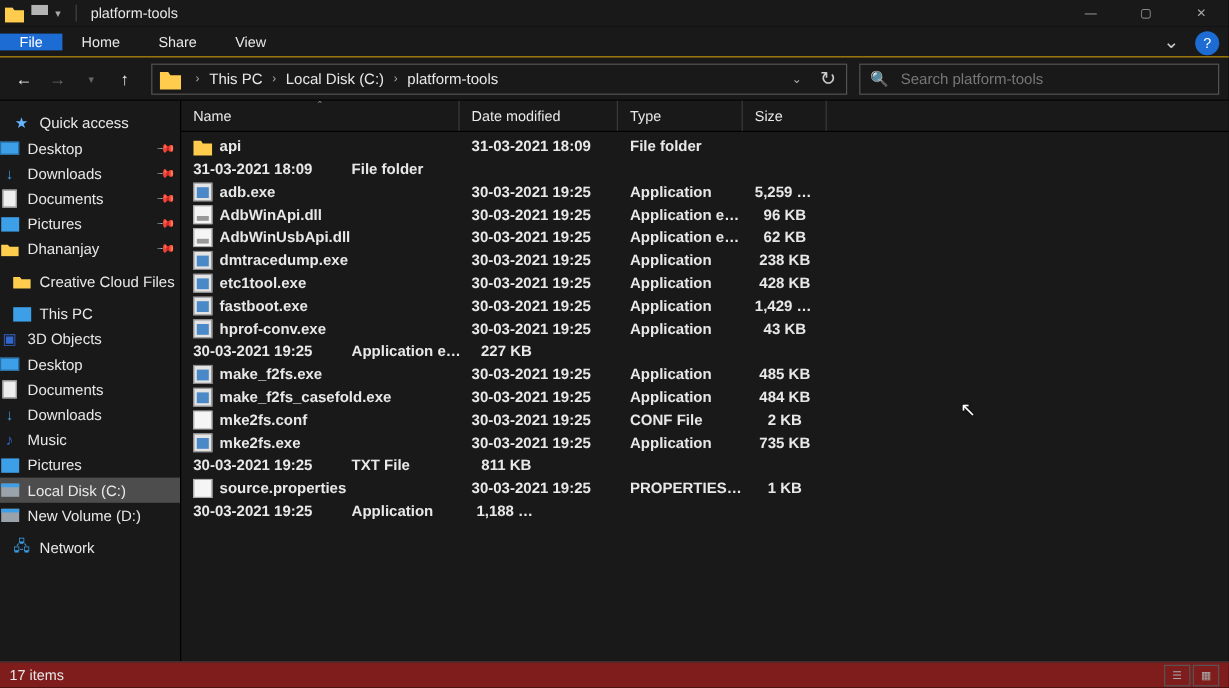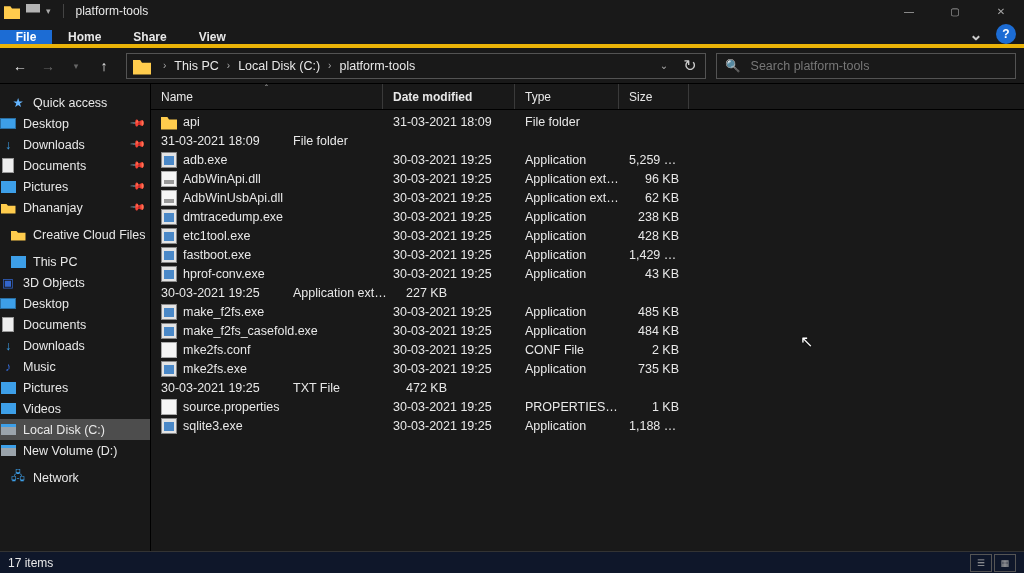--- a/index.html
+++ b/index.html
@@ -9,21 +9,21 @@
   .titlebar { height: 22px; background: #191919; display: flex; align-items: center; font-size: 12px; }
   .titlebar .icon-group { display: flex; align-items: center; gap: 6px; padding-left: 4px; }
   .titlebar .folder-mini { width:16px;height:16px; background:#ffcc4d; clip-path: polygon(0 20%,40% 20%,50% 35%,100% 35%,100% 100%,0 100%); }
   .titlebar .qat { width:14px;height:14px; background:#d0d0d0; clip-path: polygon(0 0,100% 0,100% 60%,0 60%); opacity:.85;}
   .titlebar .sep { width:1px; height:14px; background:#444; margin:0 6px;}
   .titlebar .title-text { color:#e8e8e8; }
   .titlebar .spacer { flex:1; }
   .titlebar .winbtn { width:46px;height:22px;display:flex;align-items:center;justify-content:center;color:#aaa;font-size:10px;}
   
   
-  .ribbon { height:26px; background:#191919; display:flex; align-items:flex-end; border-bottom:4px solid #eab308;font-weight:bold;}
+  .ribbon { height:26px; background:#191919; display:flex; align-items:center; border-bottom:1px solid #eab308;}
   .ribbon .file-tab { width:52px; background:#1c6cd4; color:#fff; display:flex;align-items:center;justify-content:center;font-size:12px;}
   .ribbon .tab { padding:0 16px; display:flex;align-items:center;color:#e8e8e8;font-size:12px;}
   .ribbon .rib-spacer{flex:1;}
   .ribbon .chev { width:32px;display:flex;align-items:center;justify-content:center;color:#ccc;}
   .ribbon .help{width:20px;height:20px;border-radius:50%;background:#1c6cd4;color:#fff;display:flex;align-items:center;justify-content:center;font-size:12px;margin:3px 8px 0 4px;}
   
   
   .navbar { height:36px; background:#191919; display:flex; align-items:center; padding:4px 8px; gap:4px; border-bottom:1px solid #000;}
   .navbtn { width:24px;height:24px;display:flex;align-items:center;justify-content:center;color:#e8e8e8;font-size:14px;}
   .navbtn.dim{color:#666;}
@@ -59,38 +59,38 @@
   .ico-3d{color:#36c;}
   .ico-music{color:#36c;}
   .ico-vid{width:15px;height:11px;background:#3d9fe8;}
   .ico-drive{width:15px;height:11px;background:#9aa3ab;border-top:3px solid #3d9fe8;}
   .ico-net{color:#3d9fe8;}
   
   
   .filelist{flex:1;background:#191919;border-left:1px solid #000;}
   .colheaders{display:flex;height:26px;align-items:center;border-bottom:1px solid #000;font-size:12px;color:#e8e8e8;}
   .ch{padding-left:10px;border-right:1px solid #3a3a3a;height:100%;display:flex;align-items:center;position:relative;}
-  .ch.name{width:232px;} .ch.date{width:132px;font-weight:bold;} .ch.type{width:104px;} .ch.size{width:70px;justify-content:flex-start;}
+  .ch.name{width:232px;} .ch.date{width:132px;} .ch.type{width:104px;} .ch.size{width:70px;justify-content:flex-start;}
   .sort-arrow{position:absolute;left:50%;top:-1px;transform:translateX(-50%);color:#aaa;font-size:9px;}
-  .rows{padding-top:2px;}
+  .rows{padding-top:2px;font-weight:bold;}
   .row{display:flex;height:19px;align-items:center;font-size:12.5px;color:#e8e8e8;}
   .cell{padding-left:10px;overflow:hidden;white-space:nowrap;text-overflow:ellipsis;}
   .cell.name{width:232px;display:flex;align-items:center;gap:6px;}
-  .cell.date{width:132px;} .cell.type{width:104px;} .cell.size{width:70px;text-align:right;padding-right:10px;}
+  .cell.date{width:132px;} .cell.type{width:104px;} .cell.size{width:70px;text-align:center;padding-right:10px;}
   .fi{width:16px;height:16px;flex-shrink:0;}
   .fi-folder{background:#ffcc4d;clip-path: polygon(0 22%,40% 22%,50% 38%,100% 38%,100% 100%,0 100%);}
   .fi-exe{background:#e4e4e4;border:1px solid #888;position:relative;}
   .fi-exe::after{content:"";position:absolute;inset:3px 2px 2px 2px;background:#4a88c7;}
   .fi-dll{background:#f5f5f5;border:1px solid #aaa;position:relative;}
   .fi-dll::after{content:"";position:absolute;left:2px;right:2px;bottom:2px;height:4px;background:#999;}
   .fi-txt{background:#f5f5f5;border:1px solid #aaa;}
   .fi-conf{background:#f5f5f5;border:1px solid #aaa;}
   
   
-  .statusbar{position:absolute;bottom:0;left:0;right:0;height:22px;background:#0f172a;border-top:1px solid #333;display:flex;align-items:center;font-size:12px;color:#e8e8e8;padding:0 8px;}
+  .statusbar{position:absolute;bottom:0;left:0;right:0;height:22px;background:#7f1d1d;border-top:1px solid #333;display:flex;align-items:center;font-size:12px;color:#e8e8e8;padding:0 8px;}
   .statusbar .stflex{flex:1;}
   .viewbtn{width:22px;height:18px;border:1px solid #555;margin-left:2px;display:flex;align-items:center;justify-content:center;font-size:9px;color:#aaa;}
   
   
   .cursor{position:absolute;left:800px;top:332px;color:#fff;font-size:16px;pointer-events:none;text-shadow:0 0 2px #000;}
 </style>
 </head>
 <body>
 
 <div class="titlebar">
@@ -228,26 +228,20 @@
             <span class="ico-music">♪</span>
           </span>
           <span>Music</span>
         </div>
         <div class="navitem">
           <span class="ni-icon">
             <span class="ico-pic"></span>
           </span>
           <span>Pictures</span>
         </div>
-        <div class="navitem">
-          <span class="ni-icon">
-            <span class="ico-vid"></span>
-          </span>
-          <span>Videos</span>
-        </div>
         <div class="navitem selected">
           <span class="ni-icon">
             <span class="ico-drive"></span>
           </span>
           <span>Local Disk (C:)</span>
         </div>
         <div class="navitem">
           <span class="ni-icon">
             <span class="ico-drive"></span>
           </span>
@@ -392,36 +386,32 @@
             <span class="fi fi-exe"></span>
             <span>mke2fs.exe</span>
           </div>
           <div class="cell date">30-03-2021 19:25</div>
           <div class="cell type">Application</div>
           <div class="cell size">735 KB</div>
         </div>
         <div class="row">
           <div class="cell date">30-03-2021 19:25</div>
           <div class="cell type">TXT File</div>
-          <div class="cell size">472 KB</div>
+          <div class="cell size">811 KB</div>
         </div>
         <div class="row">
           <div class="cell name">
             <span class="fi fi-txt"></span>
             <span>source.properties</span>
           </div>
           <div class="cell date">30-03-2021 19:25</div>
           <div class="cell type">PROPERTIES File</div>
           <div class="cell size">1 KB</div>
         </div>
         <div class="row">
-          <div class="cell name">
-            <span class="fi fi-exe"></span>
-            <span>sqlite3.exe</span>
-          </div>
           <div class="cell date">30-03-2021 19:25</div>
           <div class="cell type">Application</div>
           <div class="cell size">1,188 KB</div>
         </div>
       </div>
   </div>
 </div>
 
 <div class="statusbar">
   <span>17 items</span>

